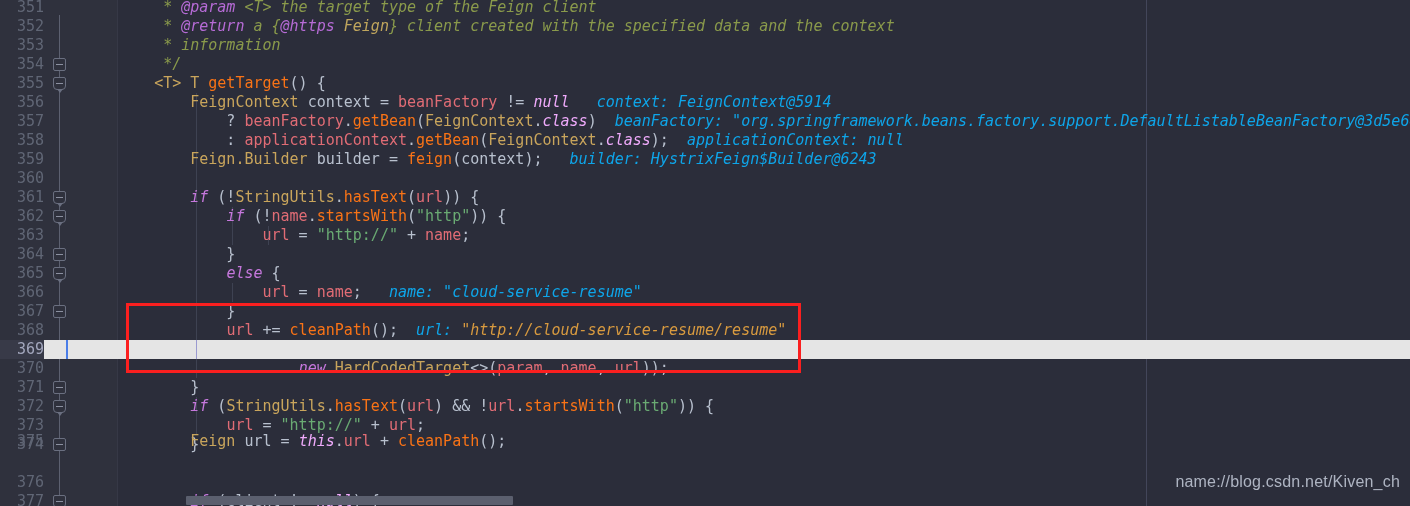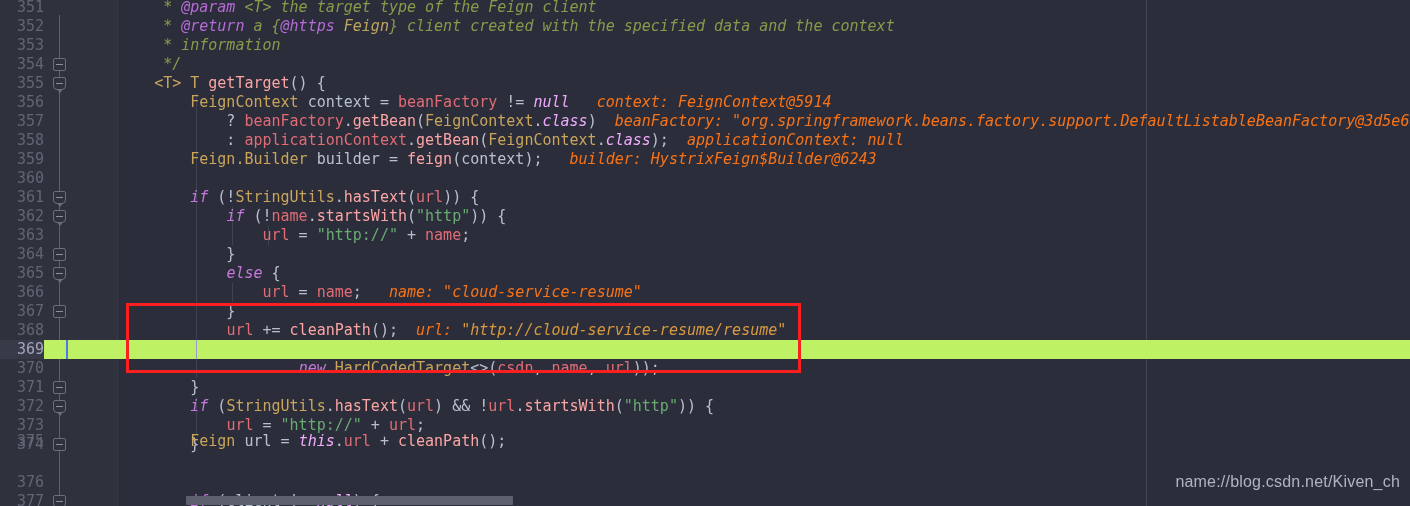--- a/index.html
+++ b/index.html
@@ -28,21 +28,21 @@
   .fold-ribbon {
     position:absolute; left:59px; top:15px; width:1px; height:491px;
     background:#5c6070;
   }
 
   
   .row {
     position:absolute; left:0; width:1410px; height:19.3px;
     white-space:pre;
   }
-  .row.hl { background:#bef264; }
+  .row.hl { background:#e5e5e5; }
   .row.hl .lnum { background:#383a48; color:#a3a7bd; }
 
   .lnum {
     position:absolute; left:-6px; top:0; width:50px; height:19.3px;
     text-align:right;
     font-size:15px; line-height:19.3px;
     color:#606675;
     font-family:"DejaVu Sans Mono","Liberation Mono",monospace;
   }
 
@@ -89,26 +89,26 @@
     position:absolute; width:2px; height:19.3px; background:#4a7de8;
   }
 
   
   .cmt   { color:#8a9a4b; font-style:italic; }
   .tag   { color:#b66bd6; font-style:italic; }     
   .tagid { color:#c0a65d; font-style:italic; }     
   .kw    { color:#c678dd; font-style:italic; }     
   .kwn   { color:#f0abfc; font-style:italic; }     
   .type  { color:#c9a55c; }                        
-  .fn    { color:#fca5a5; }                        
+  .fn    { color:#f97316; }                        
   .fld   { color:#e06c75; }                        
   .str   { color:#6aab73; }                        
   .gen   { color:#c9a55c; }
   .pl    { color:#b8c0ce; }                        
-  .hint  { color:#f97316; font-style:italic; }     
+  .hint  { color:#0ea5e9; font-style:italic; }     
   .hintv { color:#d89a3f; font-style:italic; }     
   .hl .pl, .hl .type { color:#2a2b36; }
   .hl .kw { color:#2b2b3a; }
   .hl .fn { color:#1d3f6b; }
   .hl .hint { color:#6e7486; }
 
   
   .redbox {
     position:absolute;
     left:126px; top:303px;
@@ -261,21 +261,21 @@
 
   <div class="row hl" style="top:340px">
     <span class="lnum">369</span>
     <span class="caret" style="left:66px;top:0"></span>
     <span class="guide" style="left:196px;background:#9a9ad0"></span>
   </div>
 
   <div class="row" style="top:359px">
     <span class="lnum">370</span>
     <span class="guide" style="left:196px"></span>
-    <span class="code"><span class="pl">                    </span><span class="kw">new</span><span class="pl"> </span><span class="type">HardCodedTarget</span><span class="pl">&lt;&gt;(</span><span class="fld">csdn</span><span class="pl">, </span><span class="fld">name</span><span class="pl">, </span><span class="fld">url</span><span class="pl">));</span></span>
+    <span class="code"><span class="pl">                    </span><span class="kw">new</span><span class="pl"> </span><span class="type">HardCodedTarget</span><span class="pl">&lt;&gt;(</span><span class="fld">param</span><span class="pl">, </span><span class="fld">name</span><span class="pl">, </span><span class="fld">url</span><span class="pl">));</span></span>
   </div>
 
   <div class="row" style="top:378px">
     <span class="lnum">371</span>
     <span class="fold" style="top:3px"></span>
     <span class="code"><span class="pl">        }</span></span>
   </div>
 
   <div class="row" style="top:397px">
     <span class="lnum">372</span>

